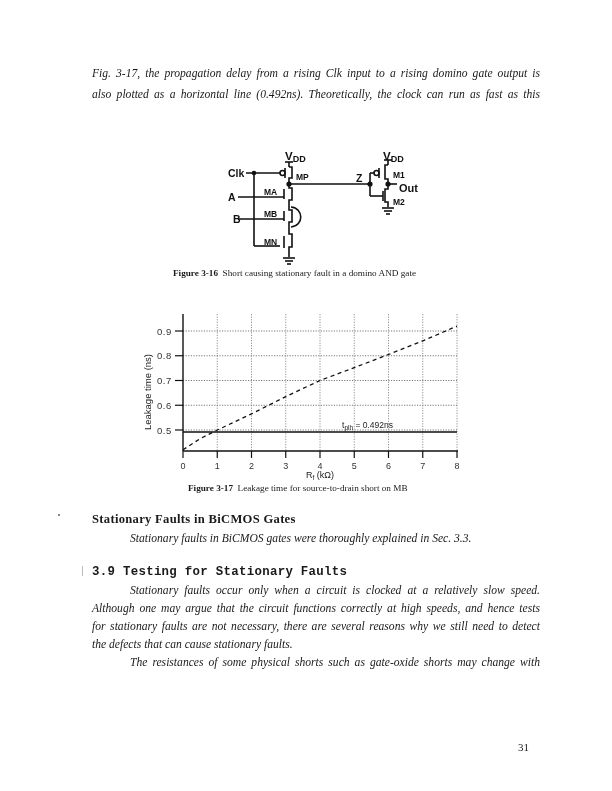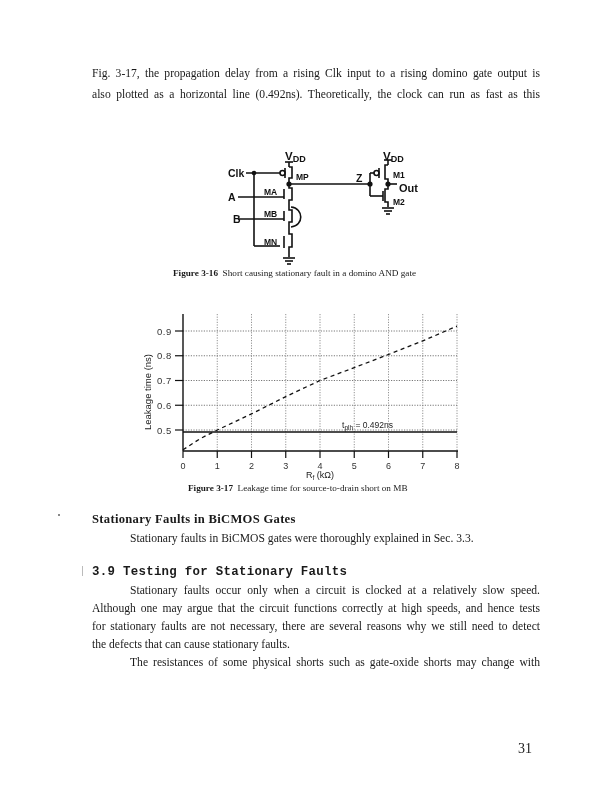--- a/index.html
+++ b/index.html
@@ -1,27 +1,27 @@
 <!DOCTYPE html>
 <html><head>
 <meta charset="utf-8">
 <style>
   html, body { margin: 0; padding: 0; background: #ffffff; }
   body { width: 612px; height: 791px; position: relative; overflow: hidden; color: #1a1a1a; }
   .serif { font-family: "Liberation Serif", "DejaVu Serif", serif; }
   .sans { font-family: Liberation Mono, monospace; }
   .para { position: absolute; left: 92px; width: 448px; font-size: 11.6px; line-height: 20.6px; text-align: justify; }
-  .para .line { display: block; white-space: nowrap; text-align: justify; text-align-last: justify; }
+  .para .line { display: block; white-space: nowrap; text-align: justify; text-align-last: justify; font-style: italic; }
   .para .line.last { text-align-last: left; }
   .para .indent { padding-left: 38px; }
   .caption { position: absolute; font-size: 9.2px; white-space: nowrap; }
   .caption b { font-weight: bold; }
   .heading-serif { position: absolute; left: 92px; top: 512px; font-size: 12.6px; font-weight: bold; letter-spacing: 0.3px; }
   .heading-sans { position: absolute; left: 92px; top: 565px; font-size: 12.4px; font-weight: bold; letter-spacing: 0.3px; }
-  .page-number { position: absolute; left: 518px; top: 741px; font-size: 14px; }
+  .page-number { position: absolute; left: 518px; top: 741px; font-size: 11px; }
   .mark { position: absolute; background: #888; }
   svg text { font-family: "Liberation Sans", "DejaVu Sans", sans-serif; }
 </style>
 </head>
 <body>
 
 <div class="para serif" style="top:64px;">
   <span class="line">Fig. 3-17, the propagation delay from a rising Clk input to a rising domino gate output is</span>
   <span class="line">also plotted as a horizontal line (0.492ns).  Theoretically, the clock can run as fast as this</span>
 </div>

